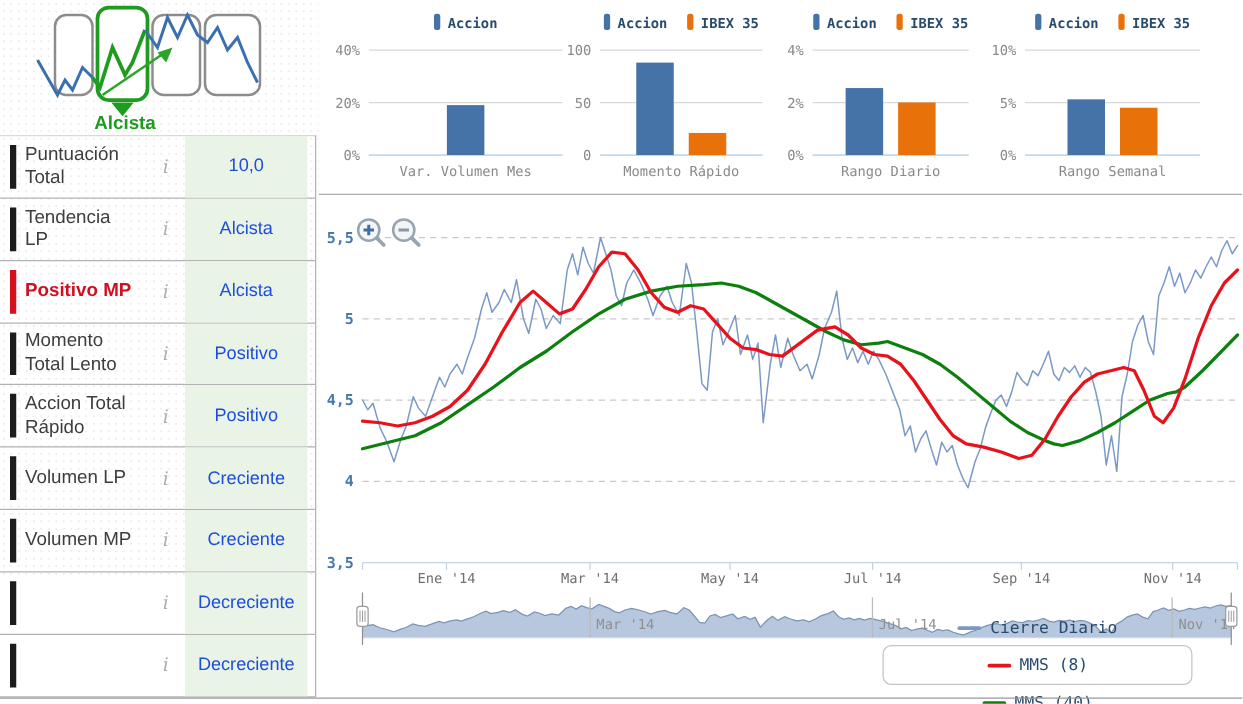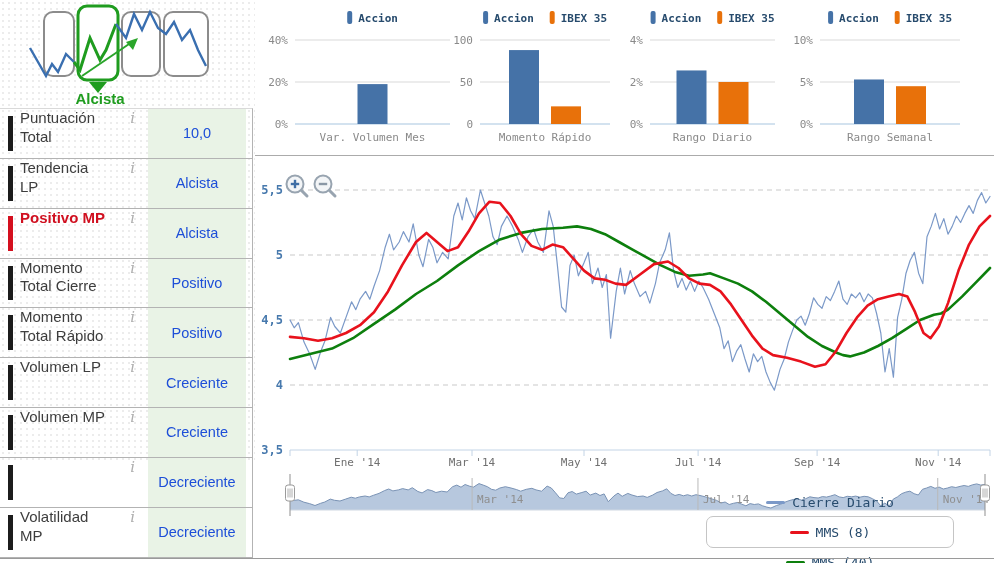--- a/index.html
+++ b/index.html
@@ -11,21 +11,21 @@
   .left-panel { position:absolute; left:0; top:0; width:255px; height:462px;
     background-image:radial-gradient(circle, #ececec 1.1px, transparent 1.1px);
     background-size:6px 6px; }
   .trend-box { position:absolute; left:2px; top:2px; width:232px; height:104px; }
   .trend-label { position:absolute; left:38px; top:88px; width:120px; text-align:center;
     font-size:15px; font-weight:bold; color:#1f9c1f; }
 
   .itable { position:absolute; left:0; top:108px; width:253px;
     border-right:1px solid #b3b3b3; border-top:1px solid #d9d9d9; background:transparent; }
   .irow { display:flex; height:49.85px; border-bottom:1px solid #b3b3b3; }
-  .ilabel { flex:0 0 148px; position:relative; display:flex; }
+  .ilabel { flex:0 0 148px; position:relative; display:flex; align-items:center; }
   .ibar { position:absolute; left:8px; top:7px; bottom:7px; width:5px; background:#1c1c1c; }
   .ltext { margin-left:20px; width:90px; font-size:15px; color:#3d3d3d; line-height:1.25; }
   .iinfo { margin-left:auto; margin-right:13px; font-family:"DejaVu Serif", serif;
     font-style:italic; font-size:15px; color:#aeaeae; cursor:pointer; }
   .ival { flex:1; margin-right:6px; background:#e9f3e6; display:flex; align-items:center;
     justify-content:center; color:#1d4ed8; font-size:14.5px; }
   .irow.emph .ltext { color:#d01020; font-weight:bold; }
   .irow.emph .ibar { background:#d40f1e; }
   #miniCharts { position:absolute; left:255px; top:0; }
   .hdivider { position:absolute; left:255px; top:155px; width:739px; border-top:1px solid #ababab; }
@@ -84,29 +84,29 @@
           <div class="ilabel">
             <span class="ibar"></span>
             <span class="ltext">Positivo MP</span>
             <span class="iinfo">i</span>
           </div>
           <div class="ival">Alcista</div>
         </div>
         <div class="irow">
           <div class="ilabel">
             <span class="ibar"></span>
-            <span class="ltext">Momento Total Cierre</span>
+            <span class="ltext">Momento Total Lento</span>
             <span class="iinfo">i</span>
           </div>
           <div class="ival">Positivo</div>
         </div>
         <div class="irow">
           <div class="ilabel">
             <span class="ibar"></span>
-            <span class="ltext">Momento Total Rápido</span>
+            <span class="ltext">Accion Total Rápido</span>
             <span class="iinfo">i</span>
           </div>
           <div class="ival">Positivo</div>
         </div>
         <div class="irow">
           <div class="ilabel">
             <span class="ibar"></span>
             <span class="ltext">Volumen LP</span>
             <span class="iinfo">i</span>
           </div>
@@ -123,21 +123,20 @@
         <div class="irow">
           <div class="ilabel">
             <span class="ibar"></span>
             <span class="iinfo">i</span>
           </div>
           <div class="ival">Decreciente</div>
         </div>
         <div class="irow">
           <div class="ilabel">
             <span class="ibar"></span>
-            <span class="ltext">Volatilidad MP</span>
             <span class="iinfo">i</span>
           </div>
           <div class="ival">Decreciente</div>
         </div>
       </div>
   </div>
 
   <svg id="miniCharts" width="739" height="155">
       <g>
         <line x1="40" y1="40" x2="195" y2="40" stroke="#d9d9d9" stroke-width="1"></line>

